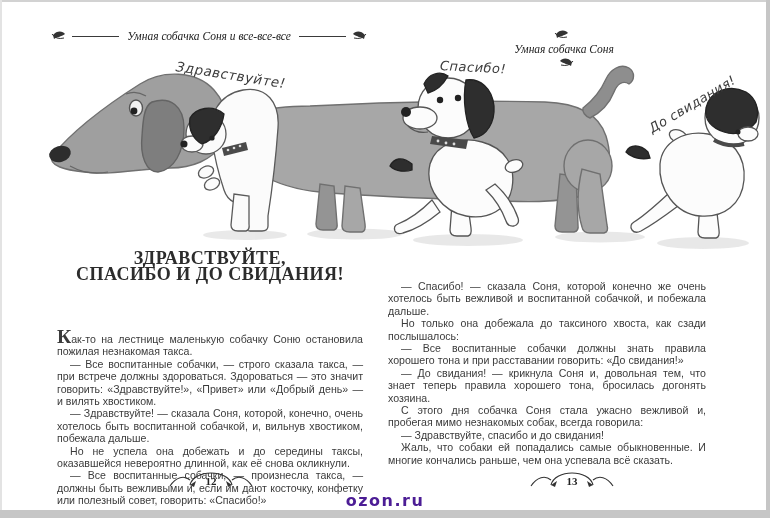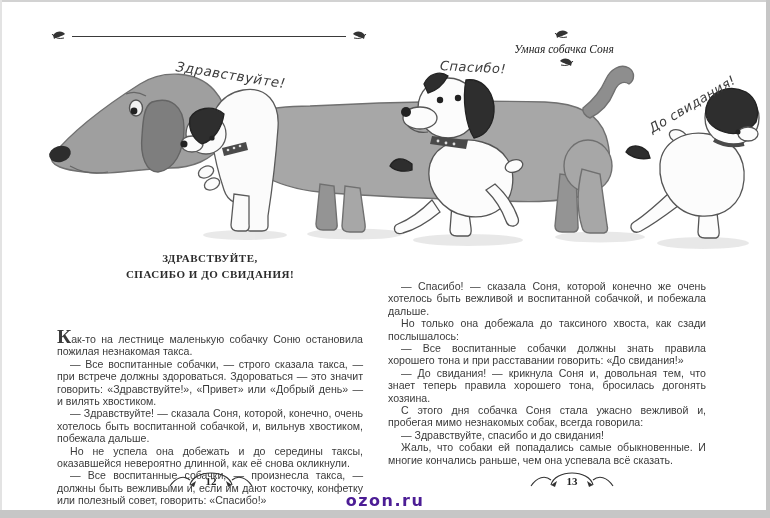--- a/index.html
+++ b/index.html
@@ -34,21 +34,21 @@
   .lbl-hello{left:176px;top:58px;transform:rotate(9deg);transform-origin:0 50%;font-size:13.5px;}
   .lbl-thanks{left:440px;top:58px;transform:rotate(3deg);transform-origin:0 50%;}
   .lbl-goodbye{left:650px;top:122px;transform:rotate(-31deg);transform-origin:0 50%;}
 
   
   .text-col{position:absolute;text-align:justify;font-size:10.6px;line-height:12.4px;color:#3b3b3b;}
   .col-left{left:57px;top:250px;width:306px;}
   .col-right{left:388px;top:273px;width:318px;margin-top:7px;}
   .chapter-title{
     text-align:center;font-family:"Liberation Serif",serif;font-weight:bold;
-    font-size:11px;line-height:16px;letter-spacing:0.5px;color:#2c2c2c;margin:0 0 7px 0;
+    font-size:18px;line-height:16px;letter-spacing:0.5px;color:#2c2c2c;margin:0 0 7px 0;
   }
   .text-col p{margin:0;text-indent:13px;}
   .text-col p.lead{text-indent:0;margin-top:48px;}
   .text-col p.lead::first-letter{
     font-family:"Liberation Serif",serif;font-weight:bold;font-size:1.85em;line-height:0.75;
   }
 
   
   .page-no{position:absolute;top:464px;width:90px;height:28px;}
   .pn-left{left:166px;}
@@ -70,20 +70,21 @@
   <div class="edge left"></div>
   <div class="edge right"></div>
   <div class="edge bottom"></div>
 
   <div class="running-head rh-left">
     <svg width="22" height="14" viewBox="0 0 22 14">
       <path d="M3,6 C7,1 13,2 15,5 C11,8 7,8 4,10 Z" fill="#333"></path>
       <path d="M2,5 Q6,11 14,9" fill="none" stroke="#333" stroke-width="1"></path>
     </svg>
     <span class="rule"></span>
+    <span class="head-title">Умная собачка Соня и все-все-все</span>
     <span class="rule"></span>
     <svg width="22" height="14" viewBox="0 0 22 14" style="transform:scaleX(-1)">
       <path d="M3,6 C7,1 13,2 15,5 C11,8 7,8 4,10 Z" fill="#333"></path>
       <path d="M2,5 Q6,11 14,9" fill="none" stroke="#333" stroke-width="1"></path>
     </svg>
   </div>
 
   <div class="running-head rh-right">
     <svg width="22" height="14" viewBox="0 0 22 14">
       <path d="M3,6 C7,1 13,2 15,5 C11,8 7,8 4,10 Z" fill="#333"></path>

